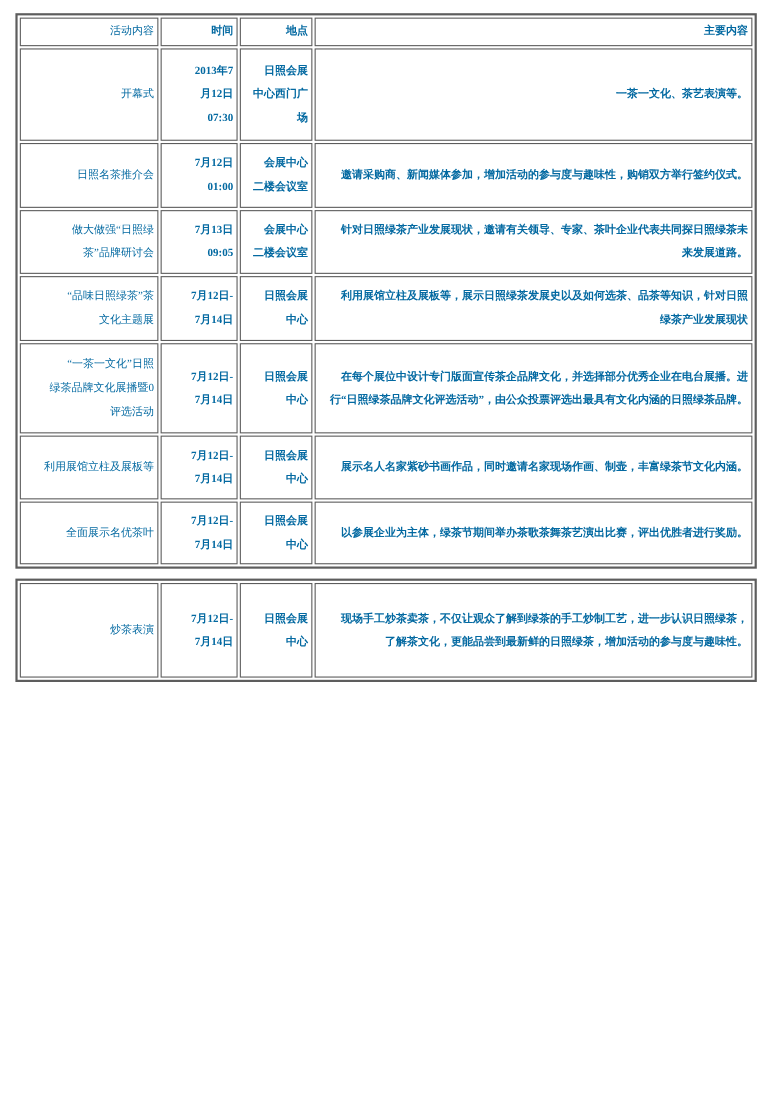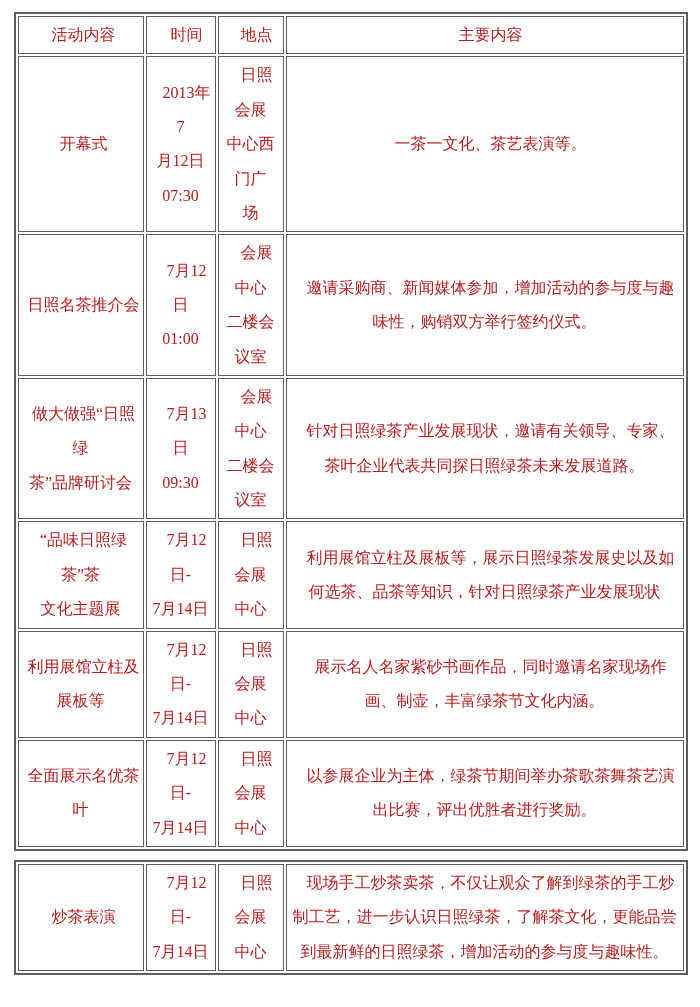--- a/index.html
+++ b/index.html
@@ -25,34 +25,34 @@
     background: #ffffff;
     margin: 0 0 9px 0;
   }
   table.sched col.c1 { width: 126px; }
   table.sched col.c2 { width: 70px; }
   table.sched col.c3 { width: 66px; }
   table.sched col.c4 { width: auto; }
   th, td {
     border: 1px solid #5d5d5d;
     background: #ffffff;
-    color: #b91c1c;
-    font-size: 16px;
+    color: #0369a1;
+    font-size: 10px;
     font-weight: normal;
     line-height: 2.15;
     vertical-align: middle;
-    text-align: center;
+    text-align: right;
     padding: 1px 3px 1px 2px;
     white-space: pre-line;
     overflow: hidden;
     word-break: break-all;
   }
   th { white-space: normal; }
   .ind-s { text-indent: 6px; }
-  .ind-w { text-indent: 12px; }
+  .ind-w { text-indent: 12px; font-weight: bold; }
 </style>
 </head>
 <body>
 
 <div class="page">
 
   <table class="sched">
     <colgroup>
         <col class="c1">
         <col class="c2">
@@ -81,33 +81,43 @@
         <td class="ind-w">7月12日
 01:00</td>
         <td class="ind-w">会展中心
 二楼会议室</td>
         <td class="ind-w">邀请采购商、新闻媒体参加，增加活动的参与度与趣味性，购销双方举行签约仪式。</td>
       </tr>
       <tr style="height:58px;">
         <td class="ind-s">做大做强“日照绿
 茶”品牌研讨会</td>
         <td class="ind-w">7月13日
-09:30</td>
+09:05</td>
         <td class="ind-w">会展中心
 二楼会议室</td>
         <td class="ind-w">针对日照绿茶产业发展现状，邀请有关领导、专家、茶叶企业代表共同探日照绿茶未来发展道路。</td>
       </tr>
       <tr style="height:59px;">
         <td class="ind-s">“品味日照绿茶”茶
 文化主题展</td>
         <td class="ind-w">7月12日-
 7月14日</td>
         <td class="ind-w">日照会展
 中心</td>
         <td class="ind-w">利用展馆立柱及展板等，展示日照绿茶发展史以及如何选茶、品茶等知识，针对日照绿茶产业发展现状</td>
+      </tr>
+      <tr style="height:82px;">
+        <td class="ind-s">“一茶一文化”日照
+绿茶品牌文化展播暨0
+评选活动</td>
+        <td class="ind-w">7月12日-
+7月14日</td>
+        <td class="ind-w">日照会展
+中心</td>
+        <td class="ind-w">在每个展位中设计专门版面宣传茶企品牌文化，并选择部分优秀企业在电台展播。进行“日照绿茶品牌文化评选活动”，由公众投票评选出最具有文化内涵的日照绿茶品牌。</td>
       </tr>
       <tr style="height:58px;">
         <td class="ind-s">利用展馆立柱及展板等</td>
         <td class="ind-w">7月12日-
 7月14日</td>
         <td class="ind-w">日照会展
 中心</td>
         <td class="ind-w">展示名人名家紫砂书画作品，同时邀请名家现场作画、制壶，丰富绿茶节文化内涵。</td>
       </tr>
       <tr style="height:57px;">

